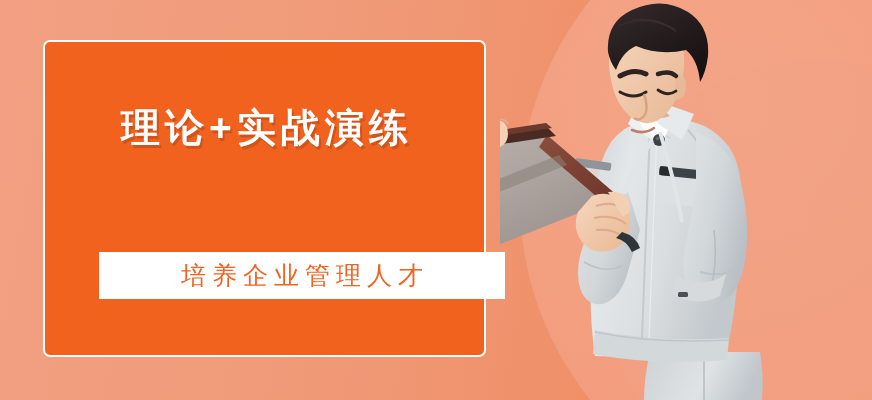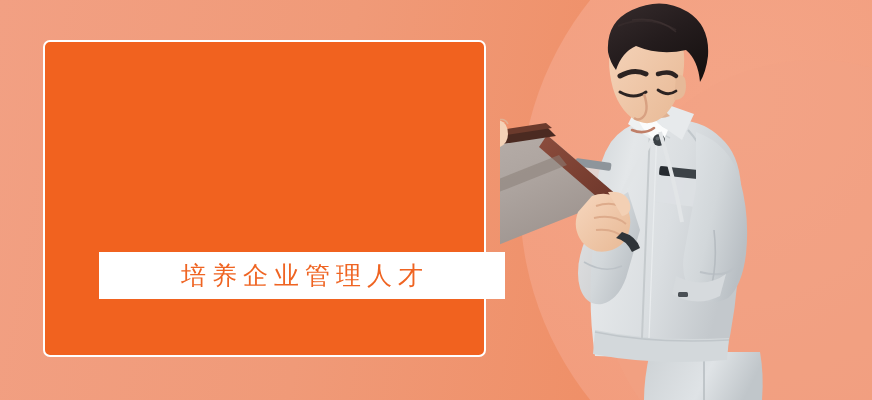--- a/index.html
+++ b/index.html
@@ -80,20 +80,21 @@
 <body>
 
 <div id="banner">
 
   <div class="bg-base"></div>
   <div class="bg-circle"></div>
   <div class="bg-circle-2"></div>
 
   <div class="panel">
     <div class="panel-inner">
+      <div class="subtitle">理论+实战演练</div>
     </div>
     <div class="tagline-box">
       <span class="tagline">培养企业管理人才</span>
     </div>
   </div>
 
   <div class="person">
     <svg viewBox="0 0 372 400" xmlns="http://www.w3.org/2000/svg" aria-hidden="true">
       <defs>
         <linearGradient id="uniG" x1="0" y1="0" x2="1" y2="0.4">

